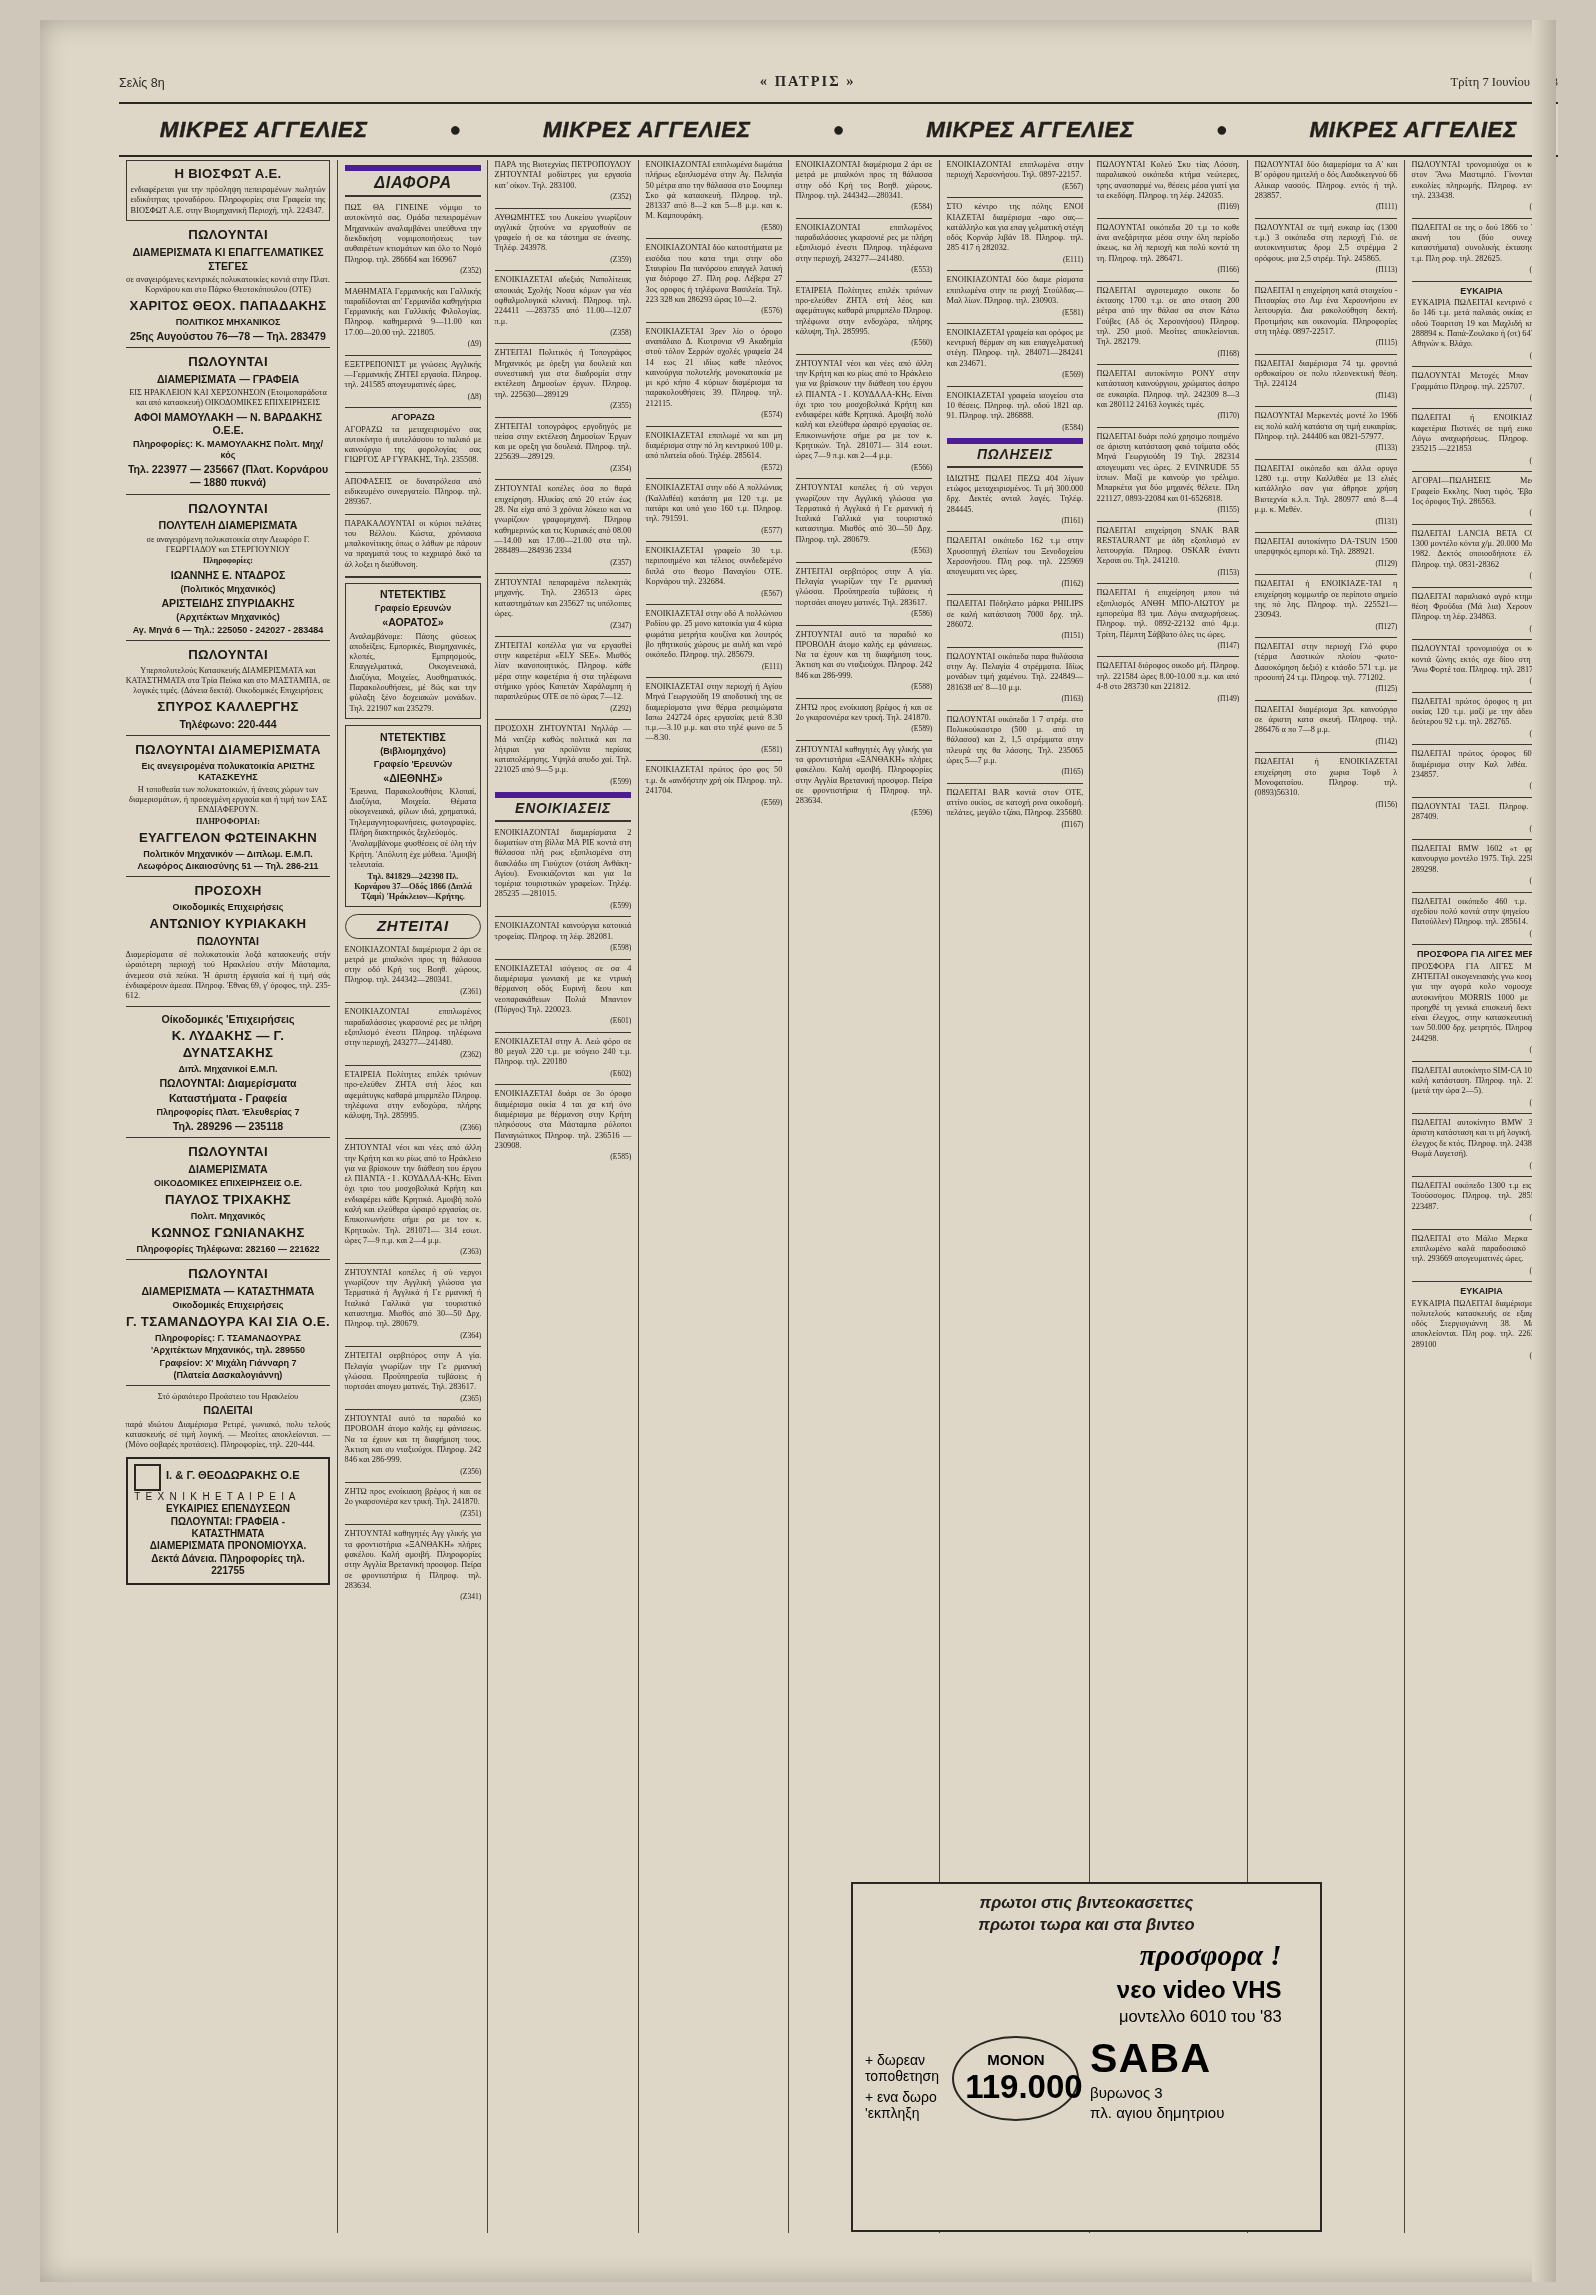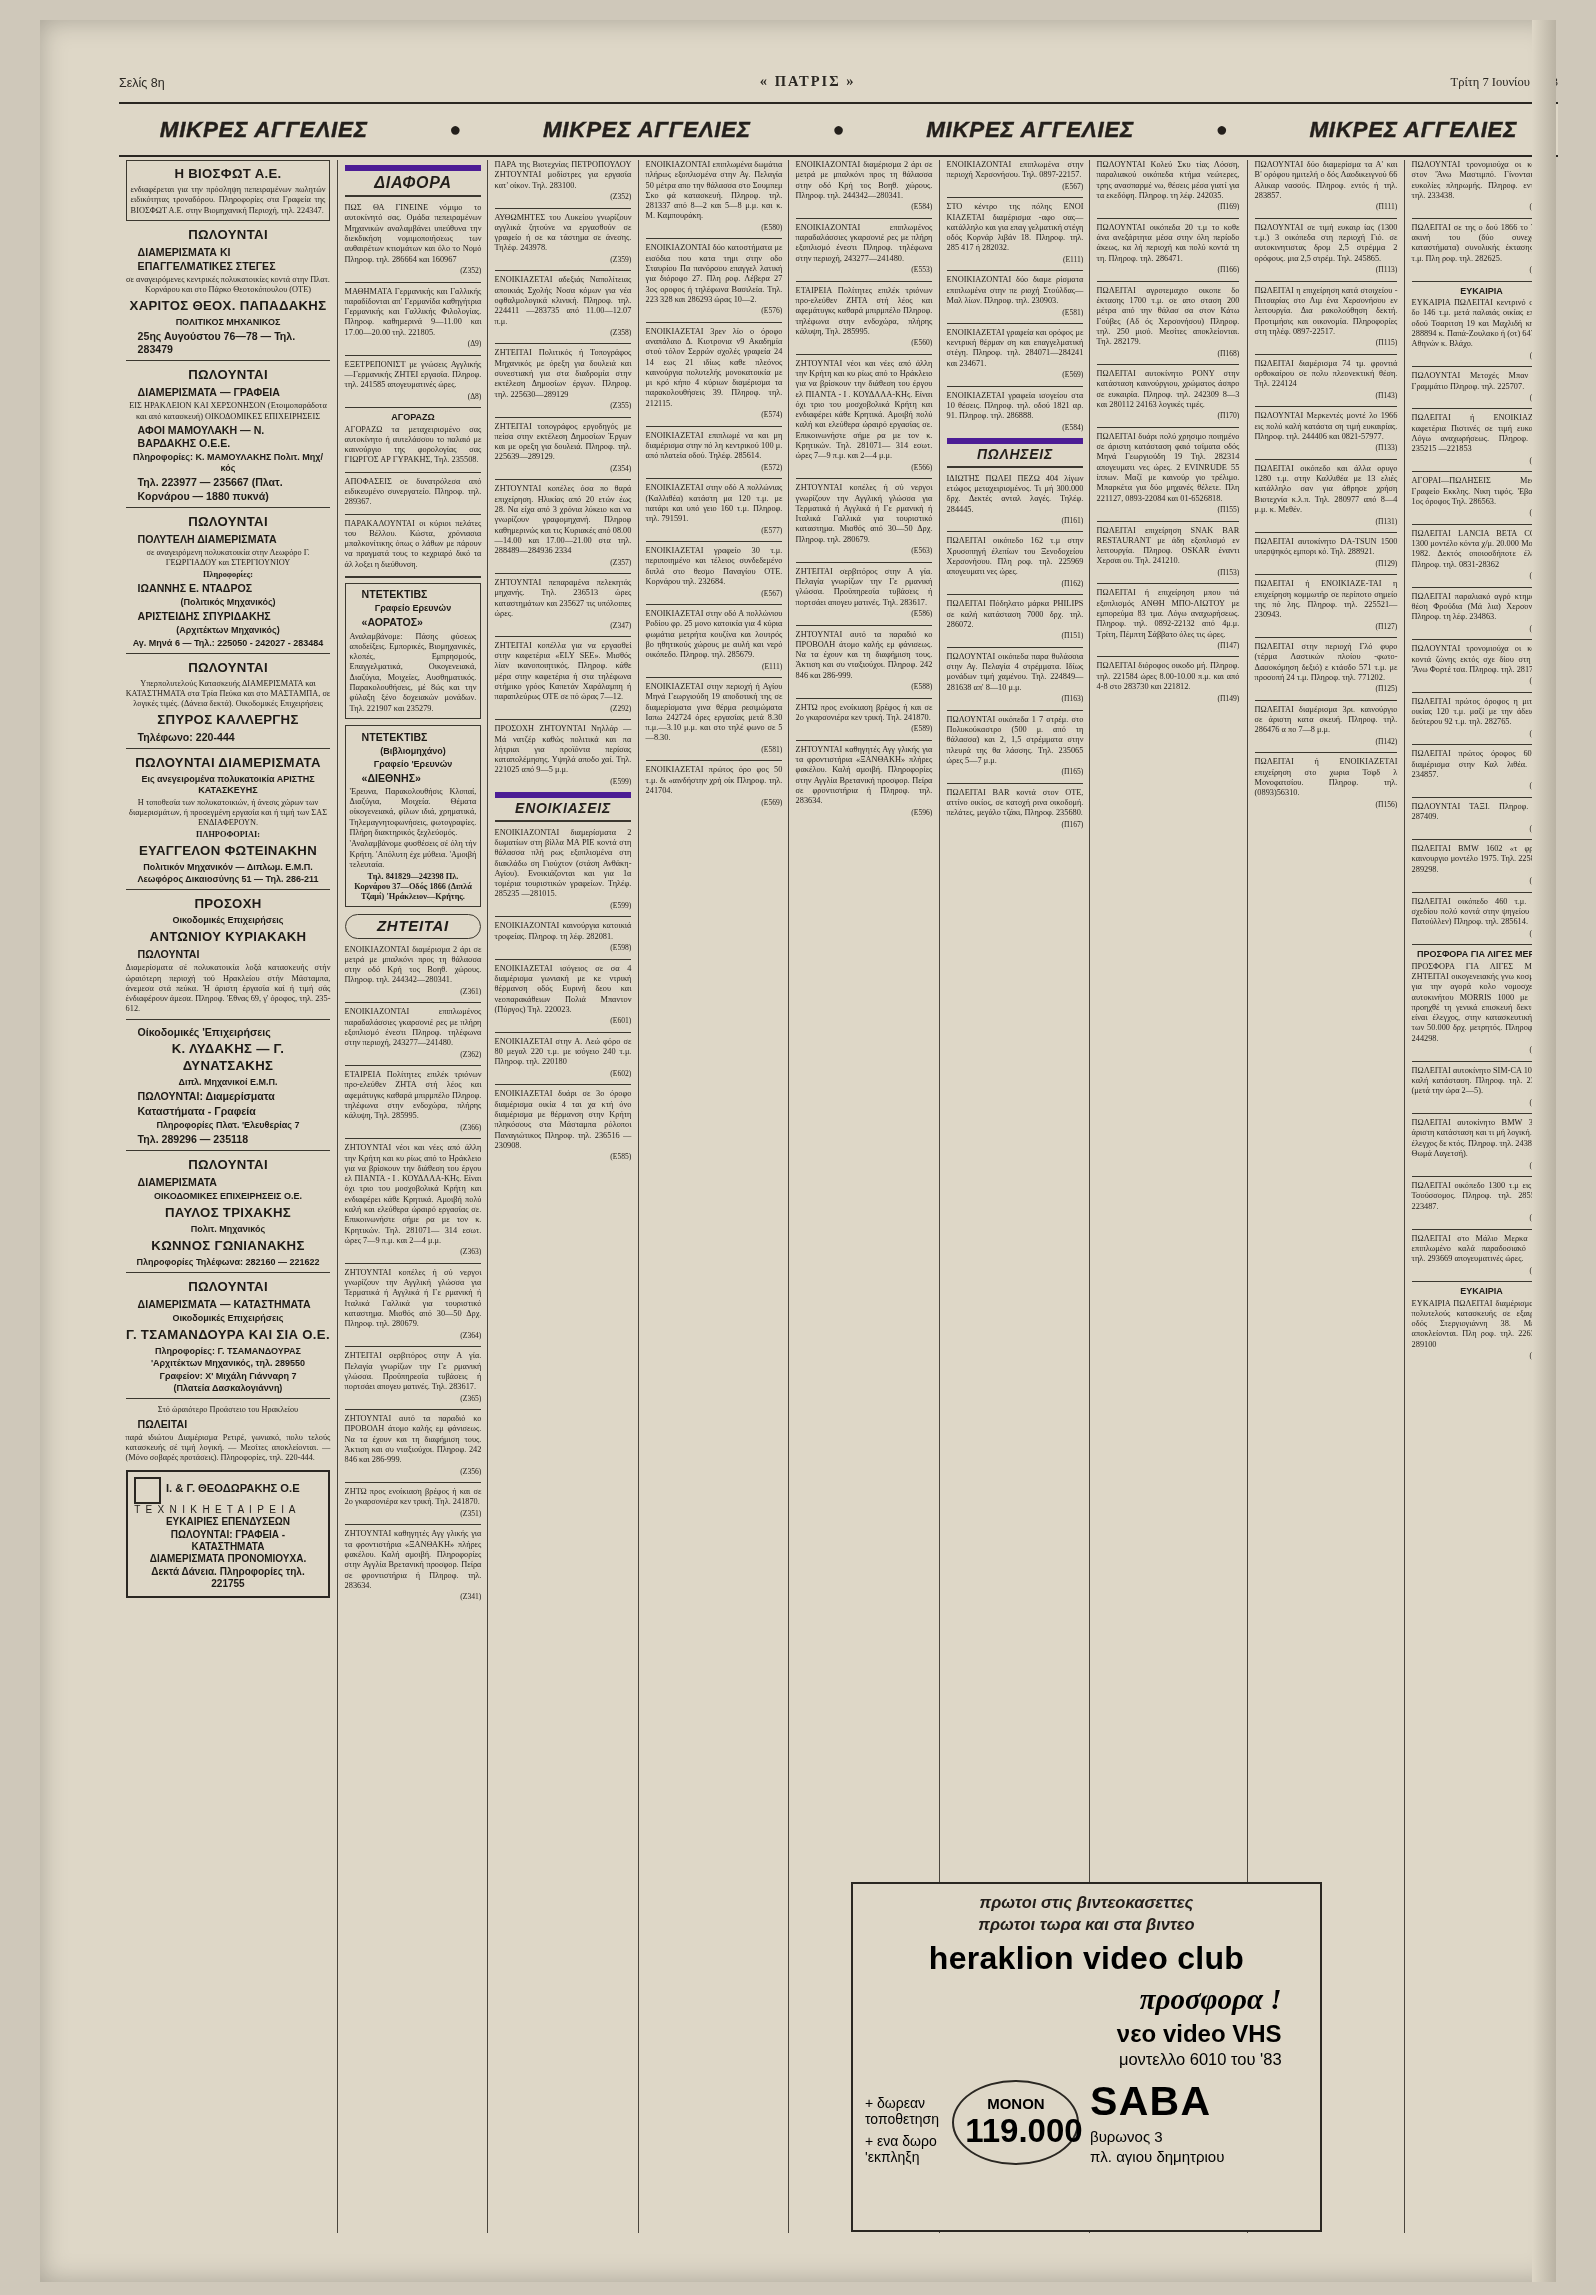--- a/index.html
+++ b/index.html
@@ -71,22 +71,22 @@
   .bold { font-weight:bold; }
   .right { text-align:right; }
   .rule { border-top:1.1px solid #3b372f; margin:4px 0; }
   .rule2 { border-top:2px solid #3b372f; margin:4.6px 0; }
   .big-head {
     text-align:center; font-weight:bold; font-size:13.2px;
     font-family:"Liberation Sans", sans-serif;
     letter-spacing:0.3px; margin:2.6px 0 2.6px;
   }
   .mid-head {
-    text-align:left; font-weight:bold; font-size:10.6px;
-    font-family:"Liberation Sans", sans-serif; margin:2px 12px;
+    text-align:center; font-weight:bold; font-size:10.6px;
+    font-family:"Liberation Sans", sans-serif; margin:2px 0;
   }
   .sm-head {
     text-align:center; font-weight:bold; font-size:9px;
     font-family:"Liberation Sans", sans-serif; margin:1.3px 0;
   }
   .boxed {
     border:1.7px solid #3b372f; padding:2.6px 4px; margin-bottom:6.6px;
   }
   .line-end { text-align:right; font-size:7.6px; }
 
@@ -830,21 +830,20 @@
           <p>ΕΥΚΑΙΡΙΑ ΠΩΛΕΙΤΑΙ διαμέρισμα 3άρι πολυτελούς κατασκευής σε εξαιρετικό οδός Στεργιογιάννη 38. Μεσίτες αποκλείονται. Πλη ροφ. τηλ. 226331—289100</p>
             <div class="line-end">(Π145)</div>
           </div>
       </div>
 
     </div>
 
     <div class="advert">
       <div class="l1">πρωτοι στις βιντεοκασεττες</div>
       <div class="l2">πρωτοι τωρα και στα βιντεο</div>
-      <div class="title">heraklion video club</div>
       <div class="offer">προσφορα !</div>
       <div class="vhs"><span>νεο</span> <span>video VHS</span></div>
       <div class="model">μοντελλο 6010 του '83</div>
       <div class="bottomrow">
         <div class="bullets">
           <div>+ δωρεαν τοποθετηση</div>
           <div>+ ενα δωρο 'εκπληξη</div>
         </div>
         <div class="pricecirc">
           <div class="m">ΜΟΝΟΝ</div>

